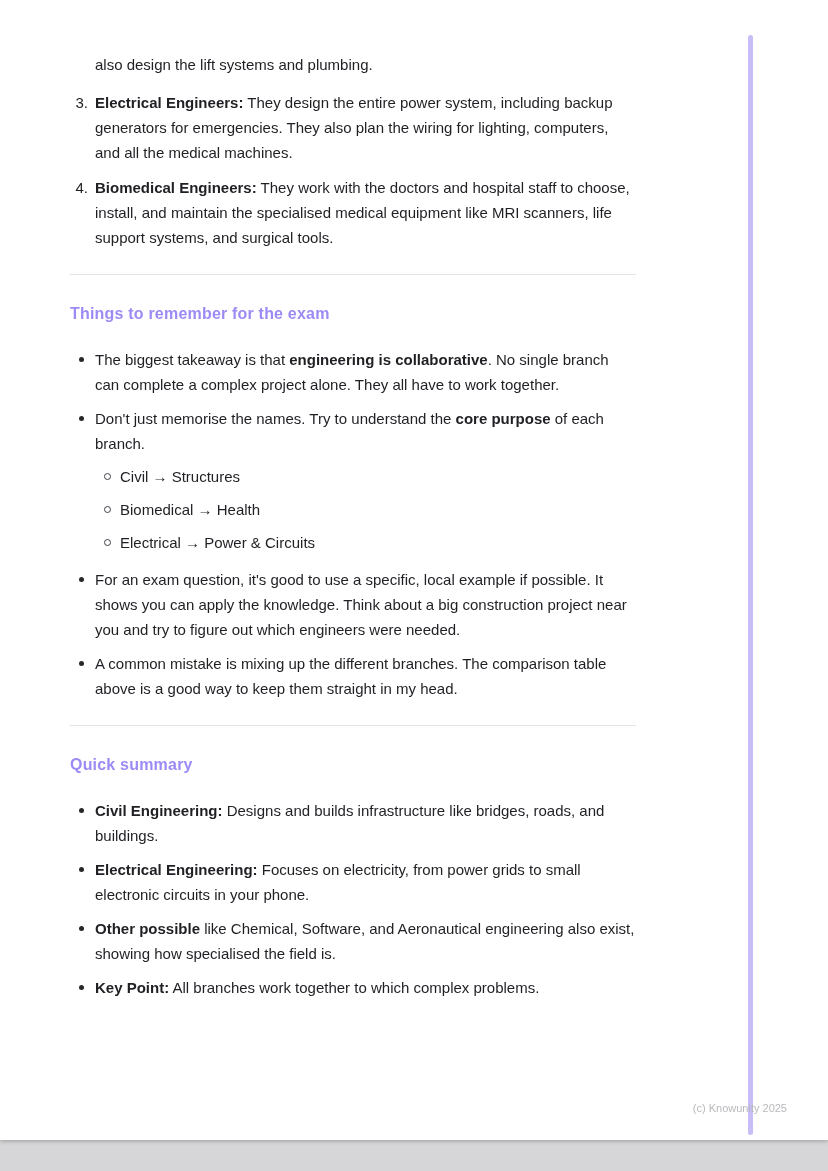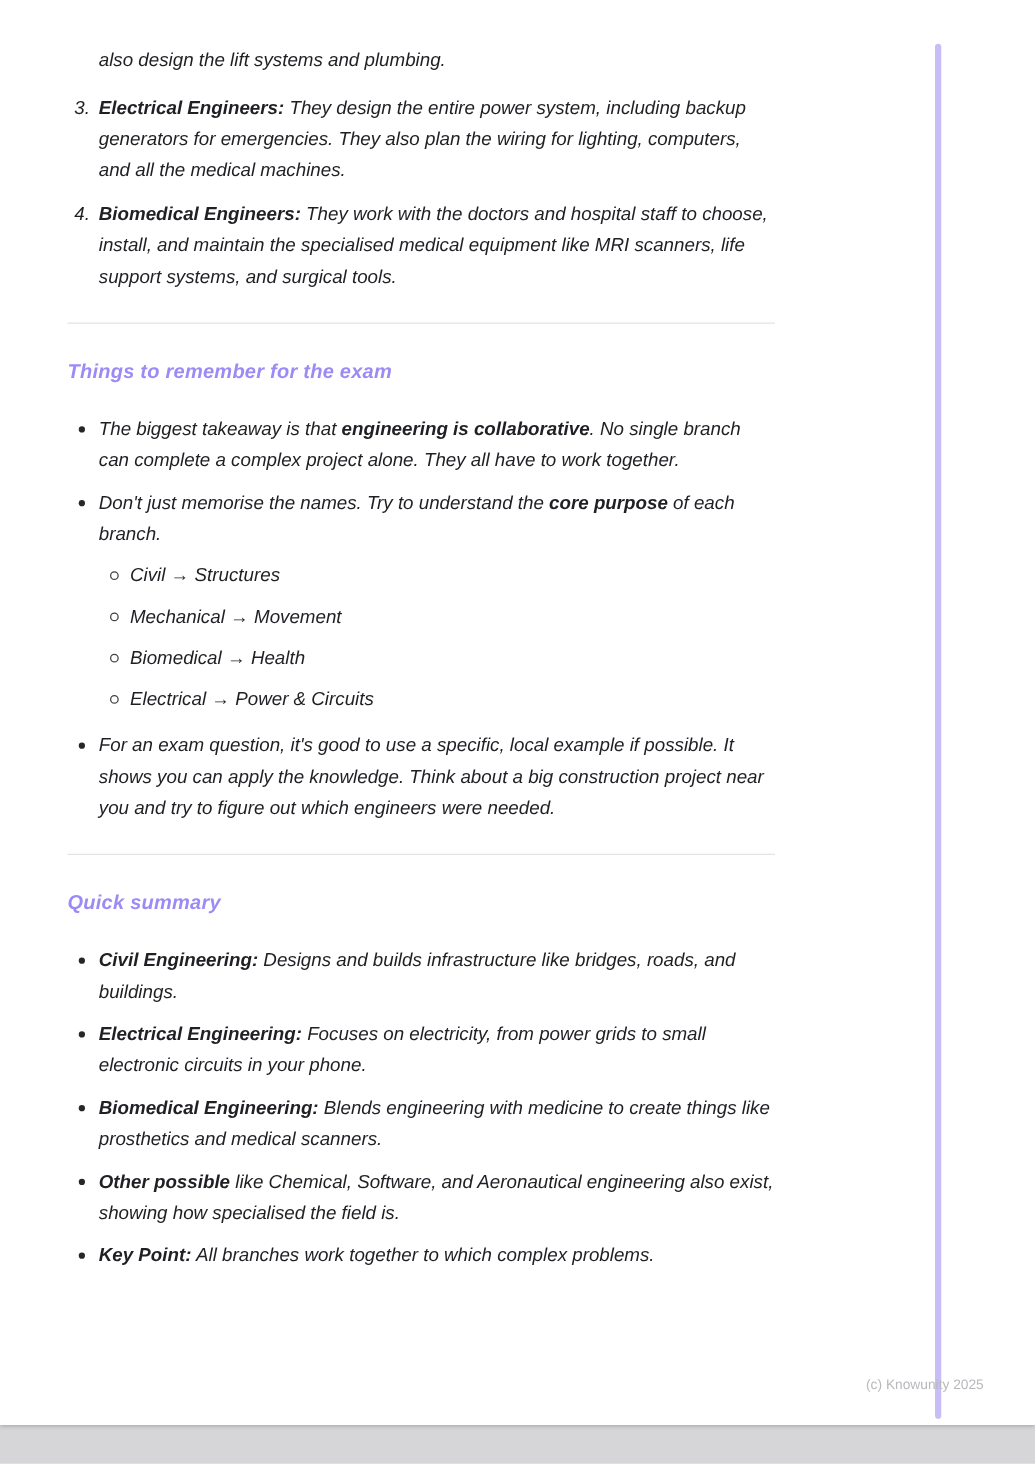--- a/index.html
+++ b/index.html
@@ -18,24 +18,24 @@
     overflow:hidden;
   }
   .viewer{ position:relative; width:828px; height:1171px; overflow:hidden; }
   .page{
     position:absolute; left:0; top:0;
     width:828px; height:1140px;
     background:#ffffff;
     box-shadow:0 1px 4px rgba(0,0,0,0.28);
   }
   .content{
-    position:absolute; left:54px; top:0;
-    width:566px; padding-top:36px;
+    position:absolute; left:70px; top:0;
+    width:566px; padding-top:52px;
     color:var(--text);
-    font-size:15px; line-height:25px;font-style:italic;
+    font-size:15px; line-height:25px;
   }
   b{ font-weight:700; }
   p{ margin:0; }
 
   
   .cont-line{ margin:0 0 13px 25px; }
 
   
   .num-item{ display:flex; margin-bottom:10px; }
   .num-item .num{ flex:0 0 18px; text-align:right; margin-right:7px; }
@@ -110,38 +110,37 @@
       <hr class="divider">
 
       <h2 class="section-title">Things to remember for the exam</h2>
 
       <ul class="bullets">
         <li><span>The biggest takeaway is that </span><b>engineering is collaborative</b><span>. No single branch can complete a complex project alone. They all have to work together.</span></li>
 
         <li><span>Don't just memorise the names. Try to understand the </span><b>core purpose</b><span> of each branch.</span>
           <ul class="sub">
             <li>Civil → Structures</li>
-            <li>Mechanical → Movement</li>
             <li>Biomedical → Health</li>
             <li>Electrical → Power &amp; Circuits</li>
           </ul>
         </li>
 
         <li><span>For an exam question, it's good to use a specific, local example if possible. It shows you can apply the knowledge. Think about a big construction project near you and try to figure out which engineers were needed.</span><b></b><span></span></li>
 
+        <li><span>A common mistake is mixing up the different branches. The comparison table above is a good way to keep them straight in my head.</span><b></b><span></span></li>
       </ul>
 
       <hr class="divider">
 
       <h2 class="section-title">Quick summary</h2>
 
       <ul class="bullets">
         <li><b>Civil Engineering:</b><span> Designs and builds infrastructure like bridges, roads, and buildings.</span></li>
         <li><b>Electrical Engineering:</b><span> Focuses on electricity, from power grids to small electronic circuits in your phone.</span></li>
-        <li><b>Biomedical Engineering:</b><span> Blends engineering with medicine to create things like prosthetics and medical scanners.</span></li>
         <li><b>Other possible</b><span> like Chemical, Software, and Aeronautical engineering also exist, showing how specialised the field is.</span></li>
         <li><b>Key Point:</b><span> All branches work together to which complex problems.</span></li>
       </ul>
 
     </div>
 
     <div class="accent-bar"></div>
     <div class="watermark">(c) Knowunity 2025</div>
   </div>
 

